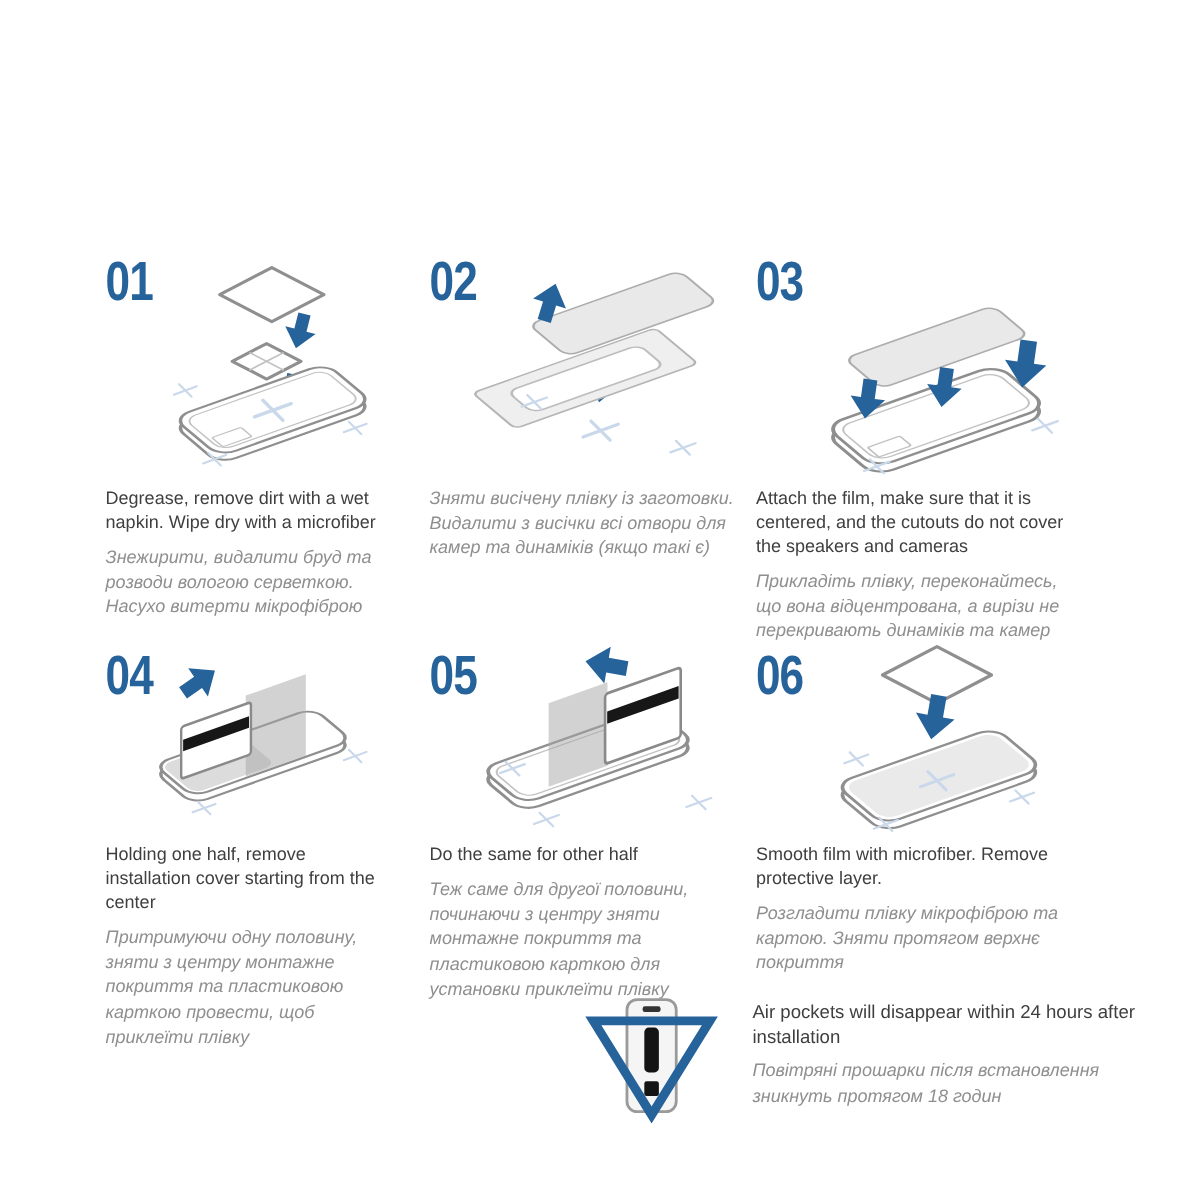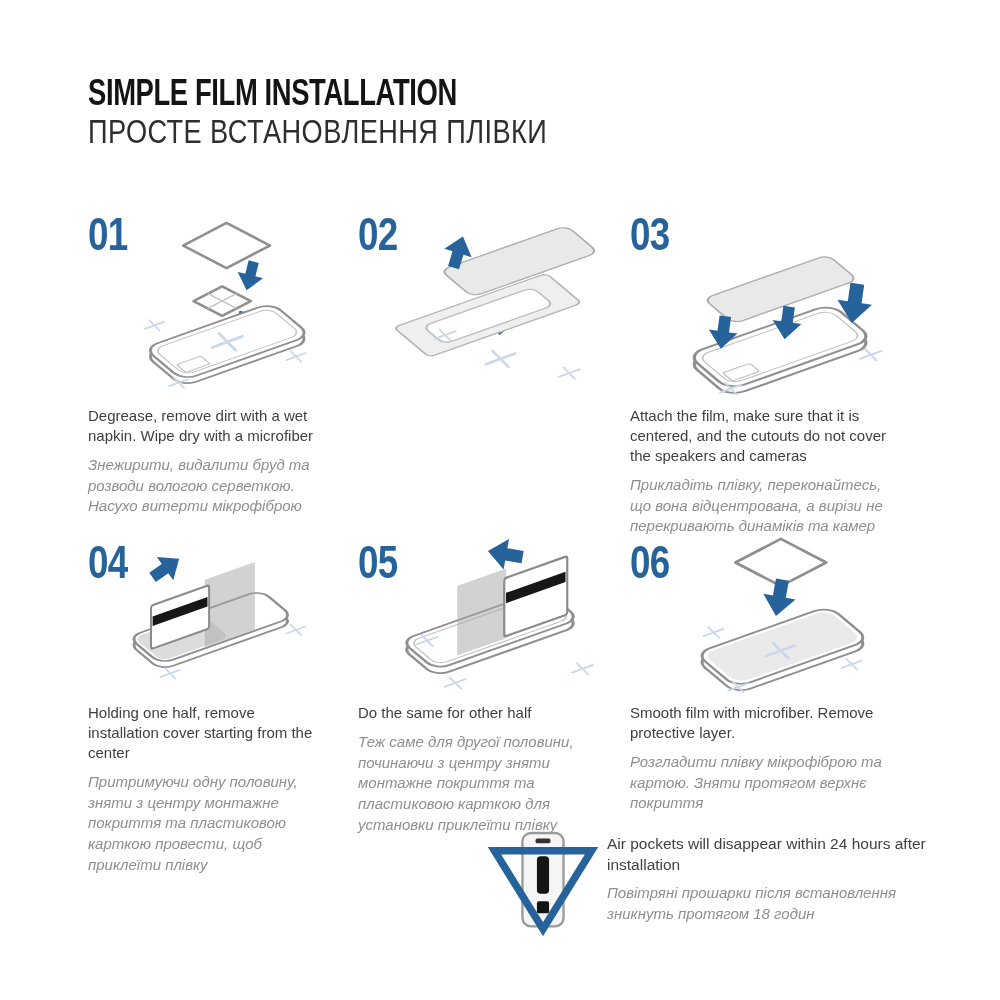--- a/index.html
+++ b/index.html
@@ -18,38 +18,34 @@
   .step:nth-child(3n+1){padding-right:36px;}
   .step:nth-child(3n+2){padding-right:18px;}
   .step:nth-child(3n){padding-right:6px;}
   .num{position:absolute;left:0;top:2px;font-size:46px;font-weight:800;color:#27639b;
        line-height:1;transform:scaleX(0.8);transform-origin:left top;letter-spacing:-1px;}
   .fig{height:197px;display:flex;align-items:flex-start;justify-content:center;padding-left:30px;}
   .row2 .fig{height:166px;}
   .en{margin:0 0 9px;font-size:15px;font-weight:normal;color:#3f3f3f;line-height:1.33;}
   .uk{margin:0;font-size:15px;font-style:italic;color:#8f8f8f;line-height:1.38;}
   
-  .note{position:absolute;left:487px;top:828px;display:flex;align-items:flex-start;gap:8px;}
+  .note{position:absolute;left:487px;top:828px;display:flex;align-items:flex-start;gap:28px;}
   .note-text{width:330px;padding-top:6px;}
   .note-text .en{margin-bottom:8px;font-size:15.5px;}
   
   .oln{fill:#ffffff;stroke:#8f8f8f;stroke-width:3;stroke-linejoin:round;}
   .thin{fill:none;stroke:#c2c2c2;stroke-width:1.6;}
   .film{fill:#e9e9e9;stroke:#adadad;stroke-width:2;stroke-linejoin:round;}
   .spark{fill:none;stroke:#c9d8ea;stroke-width:2;stroke-linecap:round;}
 </style>
 </head>
 <body>
 
 <div class="page">
 
-  <div class="header">
-    <h1 class="title-en">SIMPLE FILM INSTALLATION</h1>
-    <h2 class="title-uk">ПРОСТЕ ВСТАНОВЛЕННЯ ПЛІВКИ</h2>
-  </div>
 
   <div class="grid">
 
     <section class="step">
       <div class="num">01</div>
       <div class="fig">
         <svg width="228" height="192" viewBox="0 0 235 197">
           <path class="oln" stroke-width="2.5" d="M125 4 L175 30 L125 56 L75 30 Z"></path>
           <path d="M-6 -18 L6 -18 L6 -2 L15 -2 L0 16 L-15 -2 L-6 -2 Z" transform="translate(152,66) rotate(14)" fill="#27639b"></path>
           <g>
@@ -90,20 +86,21 @@
           <path d="M-6 -18 L6 -18 L6 -2 L15 -2 L0 16 L-15 -2 L-6 -2 Z" transform="translate(120,112) rotate(10) scale(1.15)" fill="#27639b"></path>
           <g transform="matrix(0.93,-0.33,0.62,0.52,6,122)">
             <rect x="0" y="0" width="172" height="60" rx="6" fill="#efefef" stroke="#b5b5b5" stroke-width="2" stroke-linejoin="round"></rect>
             <rect x="24" y="13" width="124" height="36" rx="9" fill="#ffffff" stroke="#bdbdbd" stroke-width="2"></rect>
           </g>
           <path class="spark" transform="translate(118,155) scale(1.4)" d="M-11 4 L11 -4 M-6 -6 L6 6"></path>
           <path class="spark" transform="translate(60,130)" d="M-11 4 L11 -4 M-6 -6 L6 6"></path>
           <path class="spark" transform="translate(190,170)" d="M-11 4 L11 -4 M-6 -6 L6 6"></path>
         </svg>
       </div>
+      <p class="uk">Зняти висічену плівку із заготовки. Видалити з висічки всі отвори для камер та динаміків (якщо такі є)</p>
     </section>
 
     <section class="step">
       <div class="num">03</div>
       <div class="fig">
         <svg width="232" height="192" viewBox="0 0 240 197">
           <g transform="matrix(0.93,-0.33,0.62,0.52,42,92)">
             <rect class="film" x="0" y="0" width="138" height="50" rx="10"></rect>
           </g>
           <g>

